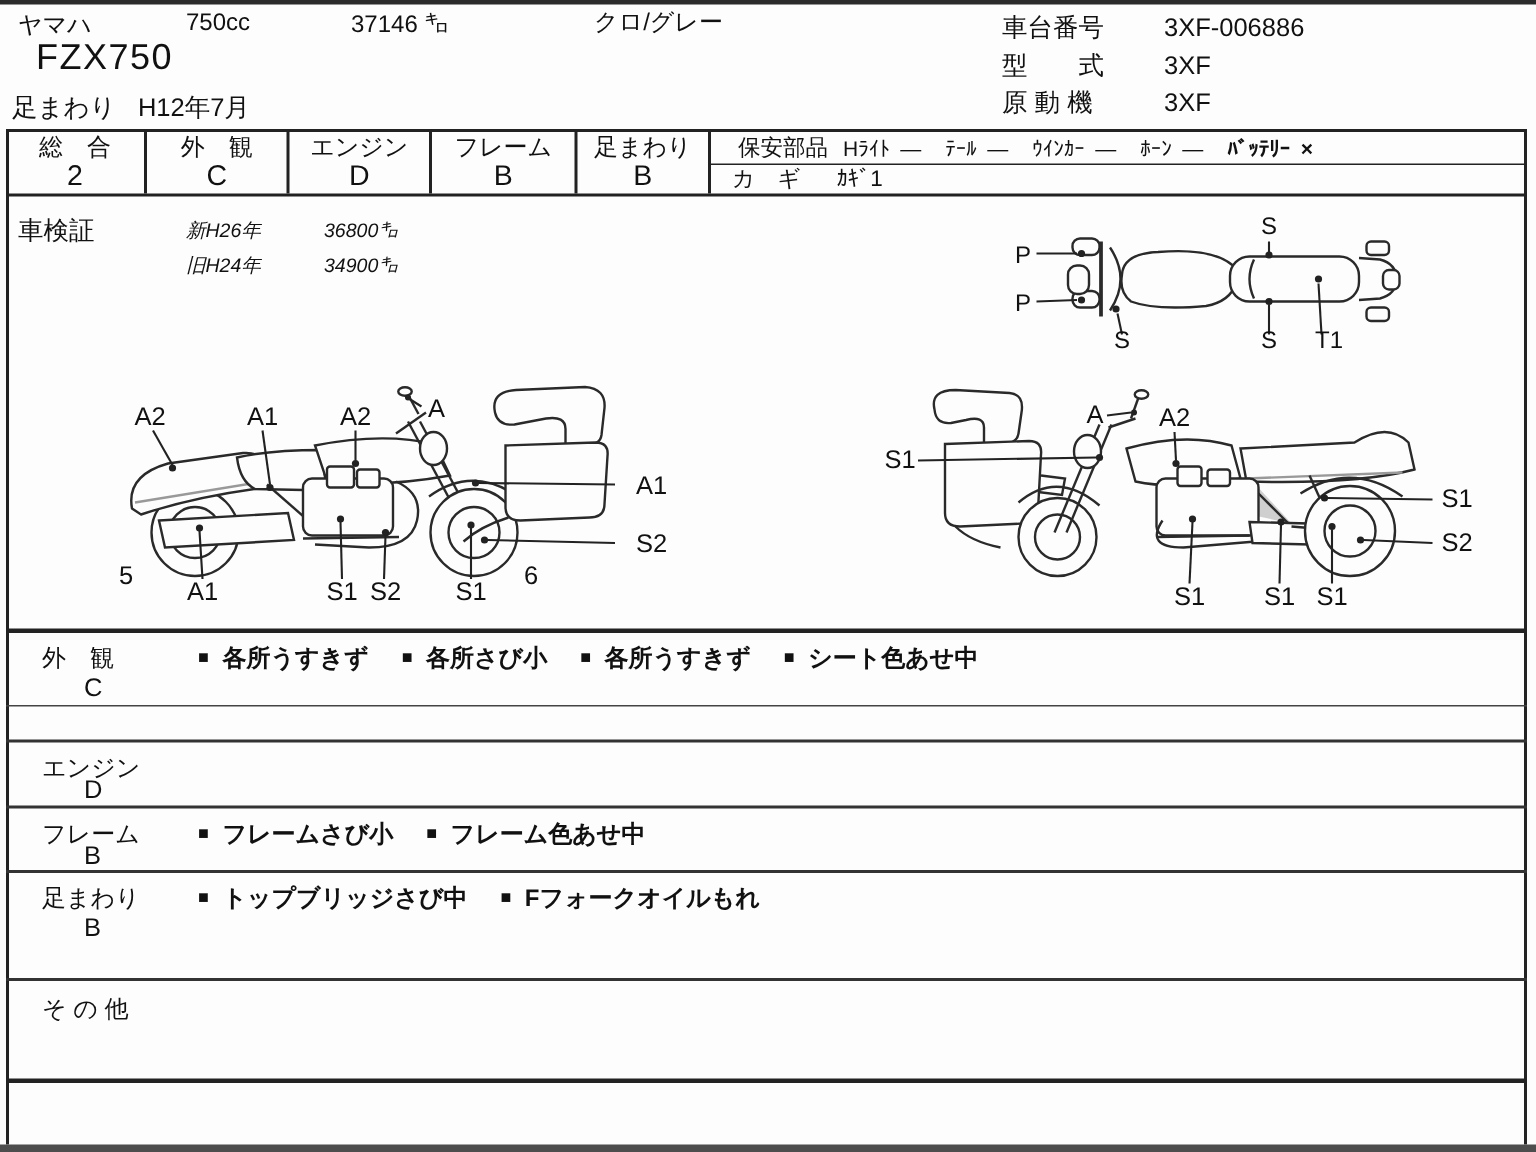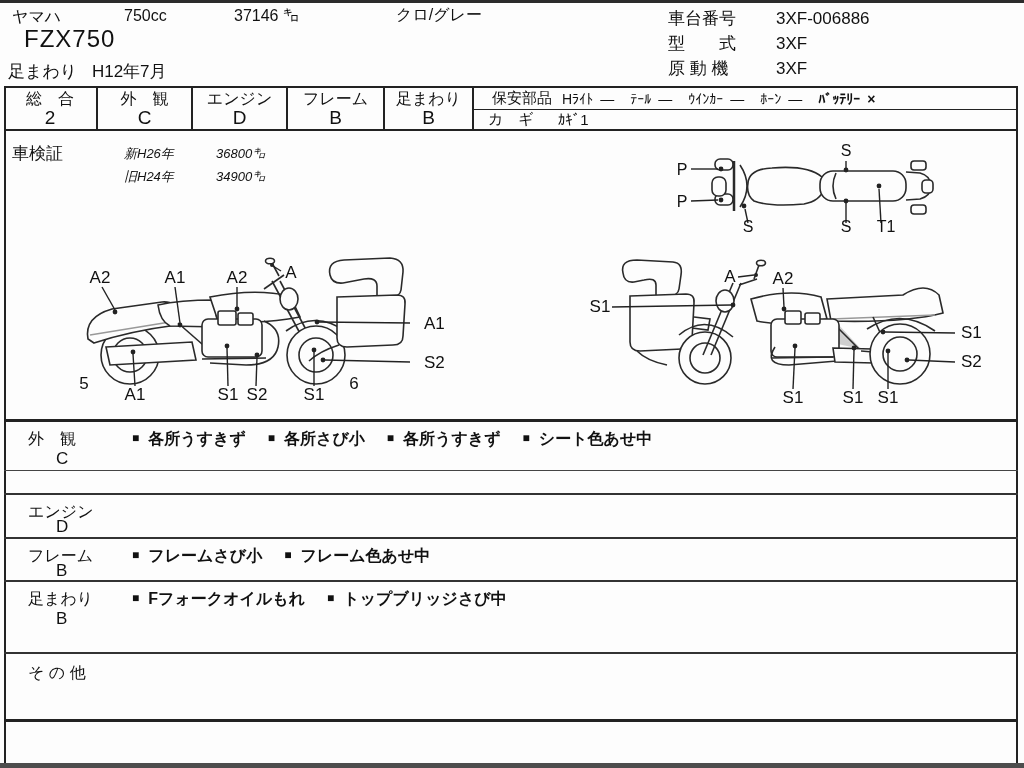--- a/index.html
+++ b/index.html
@@ -325,22 +325,22 @@
     <div class="cond-items">
       <span class="cond-item"><span class="bullet">■</span><span>フレームさび小</span></span>
       <span class="cond-item"><span class="bullet">■</span><span>フレーム色あせ中</span></span>
     </div>
   </div>
 
   <div class="abs cond bt" style="top:580px;height:72px">
     <div class="cond-label">足まわり</div>
     <div class="cond-grade">B</div>
     <div class="cond-items">
+      <span class="cond-item"><span class="bullet">■</span><span>トップブリッジさび中</span></span>
       <span class="cond-item"><span class="bullet">■</span><span>Fフォークオイルもれ</span></span>
-      <span class="cond-item"><span class="bullet">■</span><span>トップブリッジさび中</span></span>
     </div>
   </div>
 
   <div class="abs cond bt" style="top:652px;height:50px">
     <div class="cond-label" style="top:9px">そ の 他</div>
   </div>
 
   <div class="abs thickline" style="top:719px"></div>
   <div class="abs bottomband"></div>
 </div>

